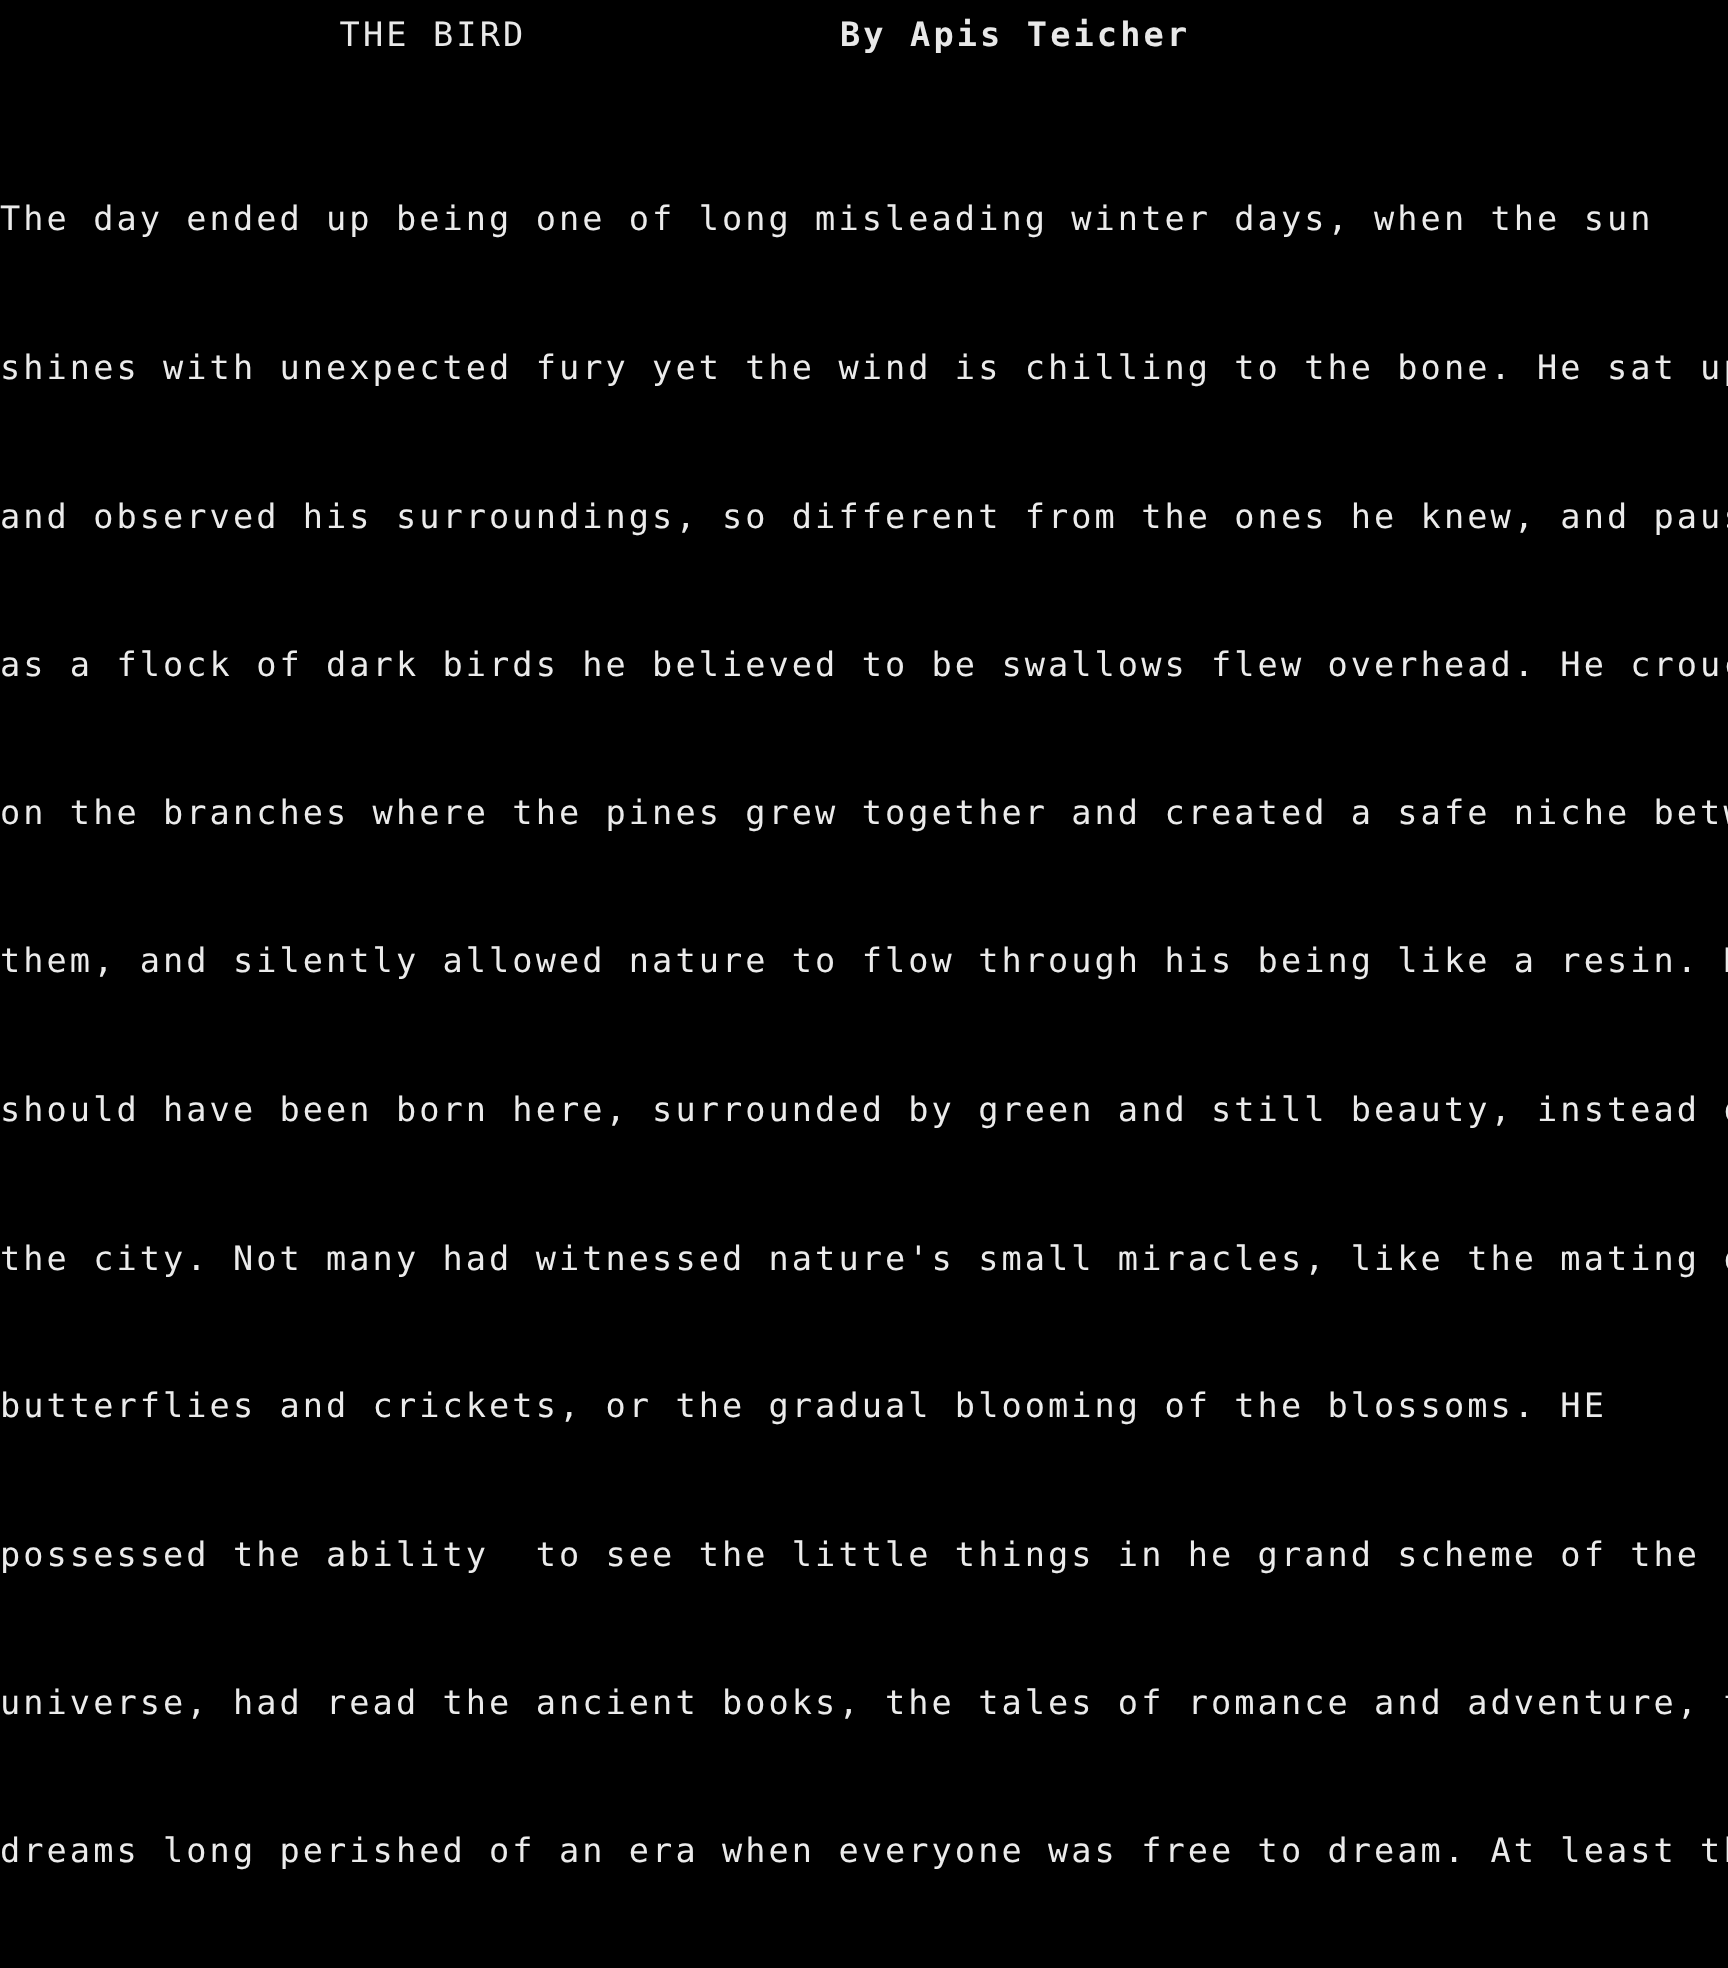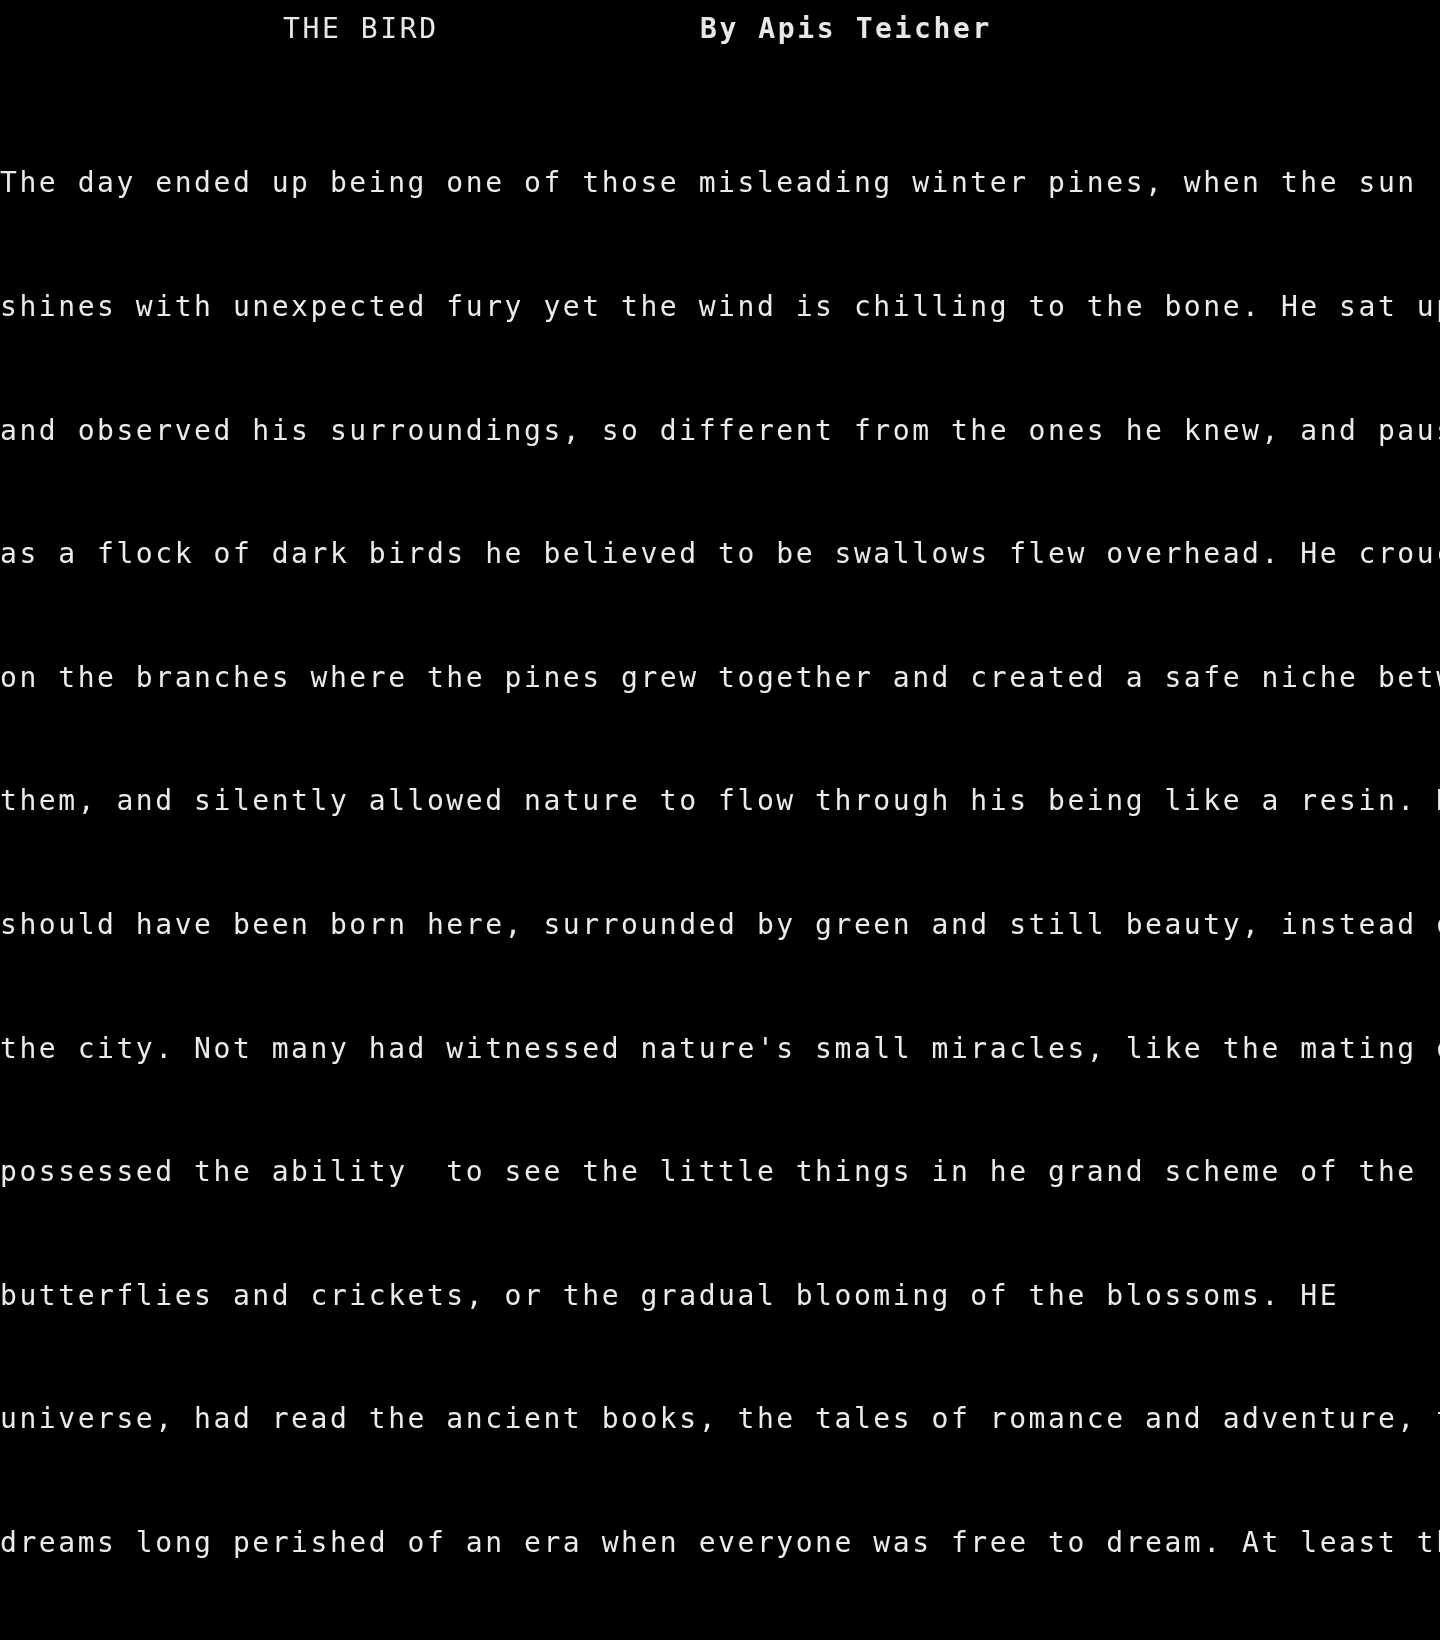--- a/index.html
+++ b/index.html
@@ -64,30 +64,30 @@
 <body>
 
 <div id="page">
 
   <div class="header">
     <span class="title">THE BIRD</span>
     <span class="author">By Apis Teicher</span>
   </div>
 
   <div class="body-text">
-    <span class="line">The day ended up being one of those misleading winter pines, when the sun</span>
+    <span class="line">The day ended up being one of long misleading winter days, when the sun</span>
     <span class="line">shines with unexpected fury yet the wind is chilling to the bone. He sat up</span>
     <span class="line">and observed his surroundings, so different from the ones he knew, and paused</span>
     <span class="line">as a flock of dark birds he believed to be swallows flew overhead. He crouched</span>
     <span class="line">on the branches where the pines grew together and created a safe niche between</span>
     <span class="line">them, and silently allowed nature to flow through his being like a resin. He</span>
     <span class="line">should have been born here, surrounded by green and still beauty, instead of</span>
     <span class="line">the city. Not many had witnessed nature's small miracles, like the mating of</span>
+    <span class="line">butterflies and crickets, or the gradual blooming of the blossoms. HE</span>
     <span class="line">possessed the ability  to see the little things in he grand scheme of the</span>
-    <span class="line">butterflies and crickets, or the gradual blooming of the blossoms. HE</span>
     <span class="line">universe, had read the ancient books, the tales of romance and adventure, the</span>
     <span class="line">dreams long perished of an era when everyone was free to dream. At least the</span>
     
     
     
     
     
     
     
     

